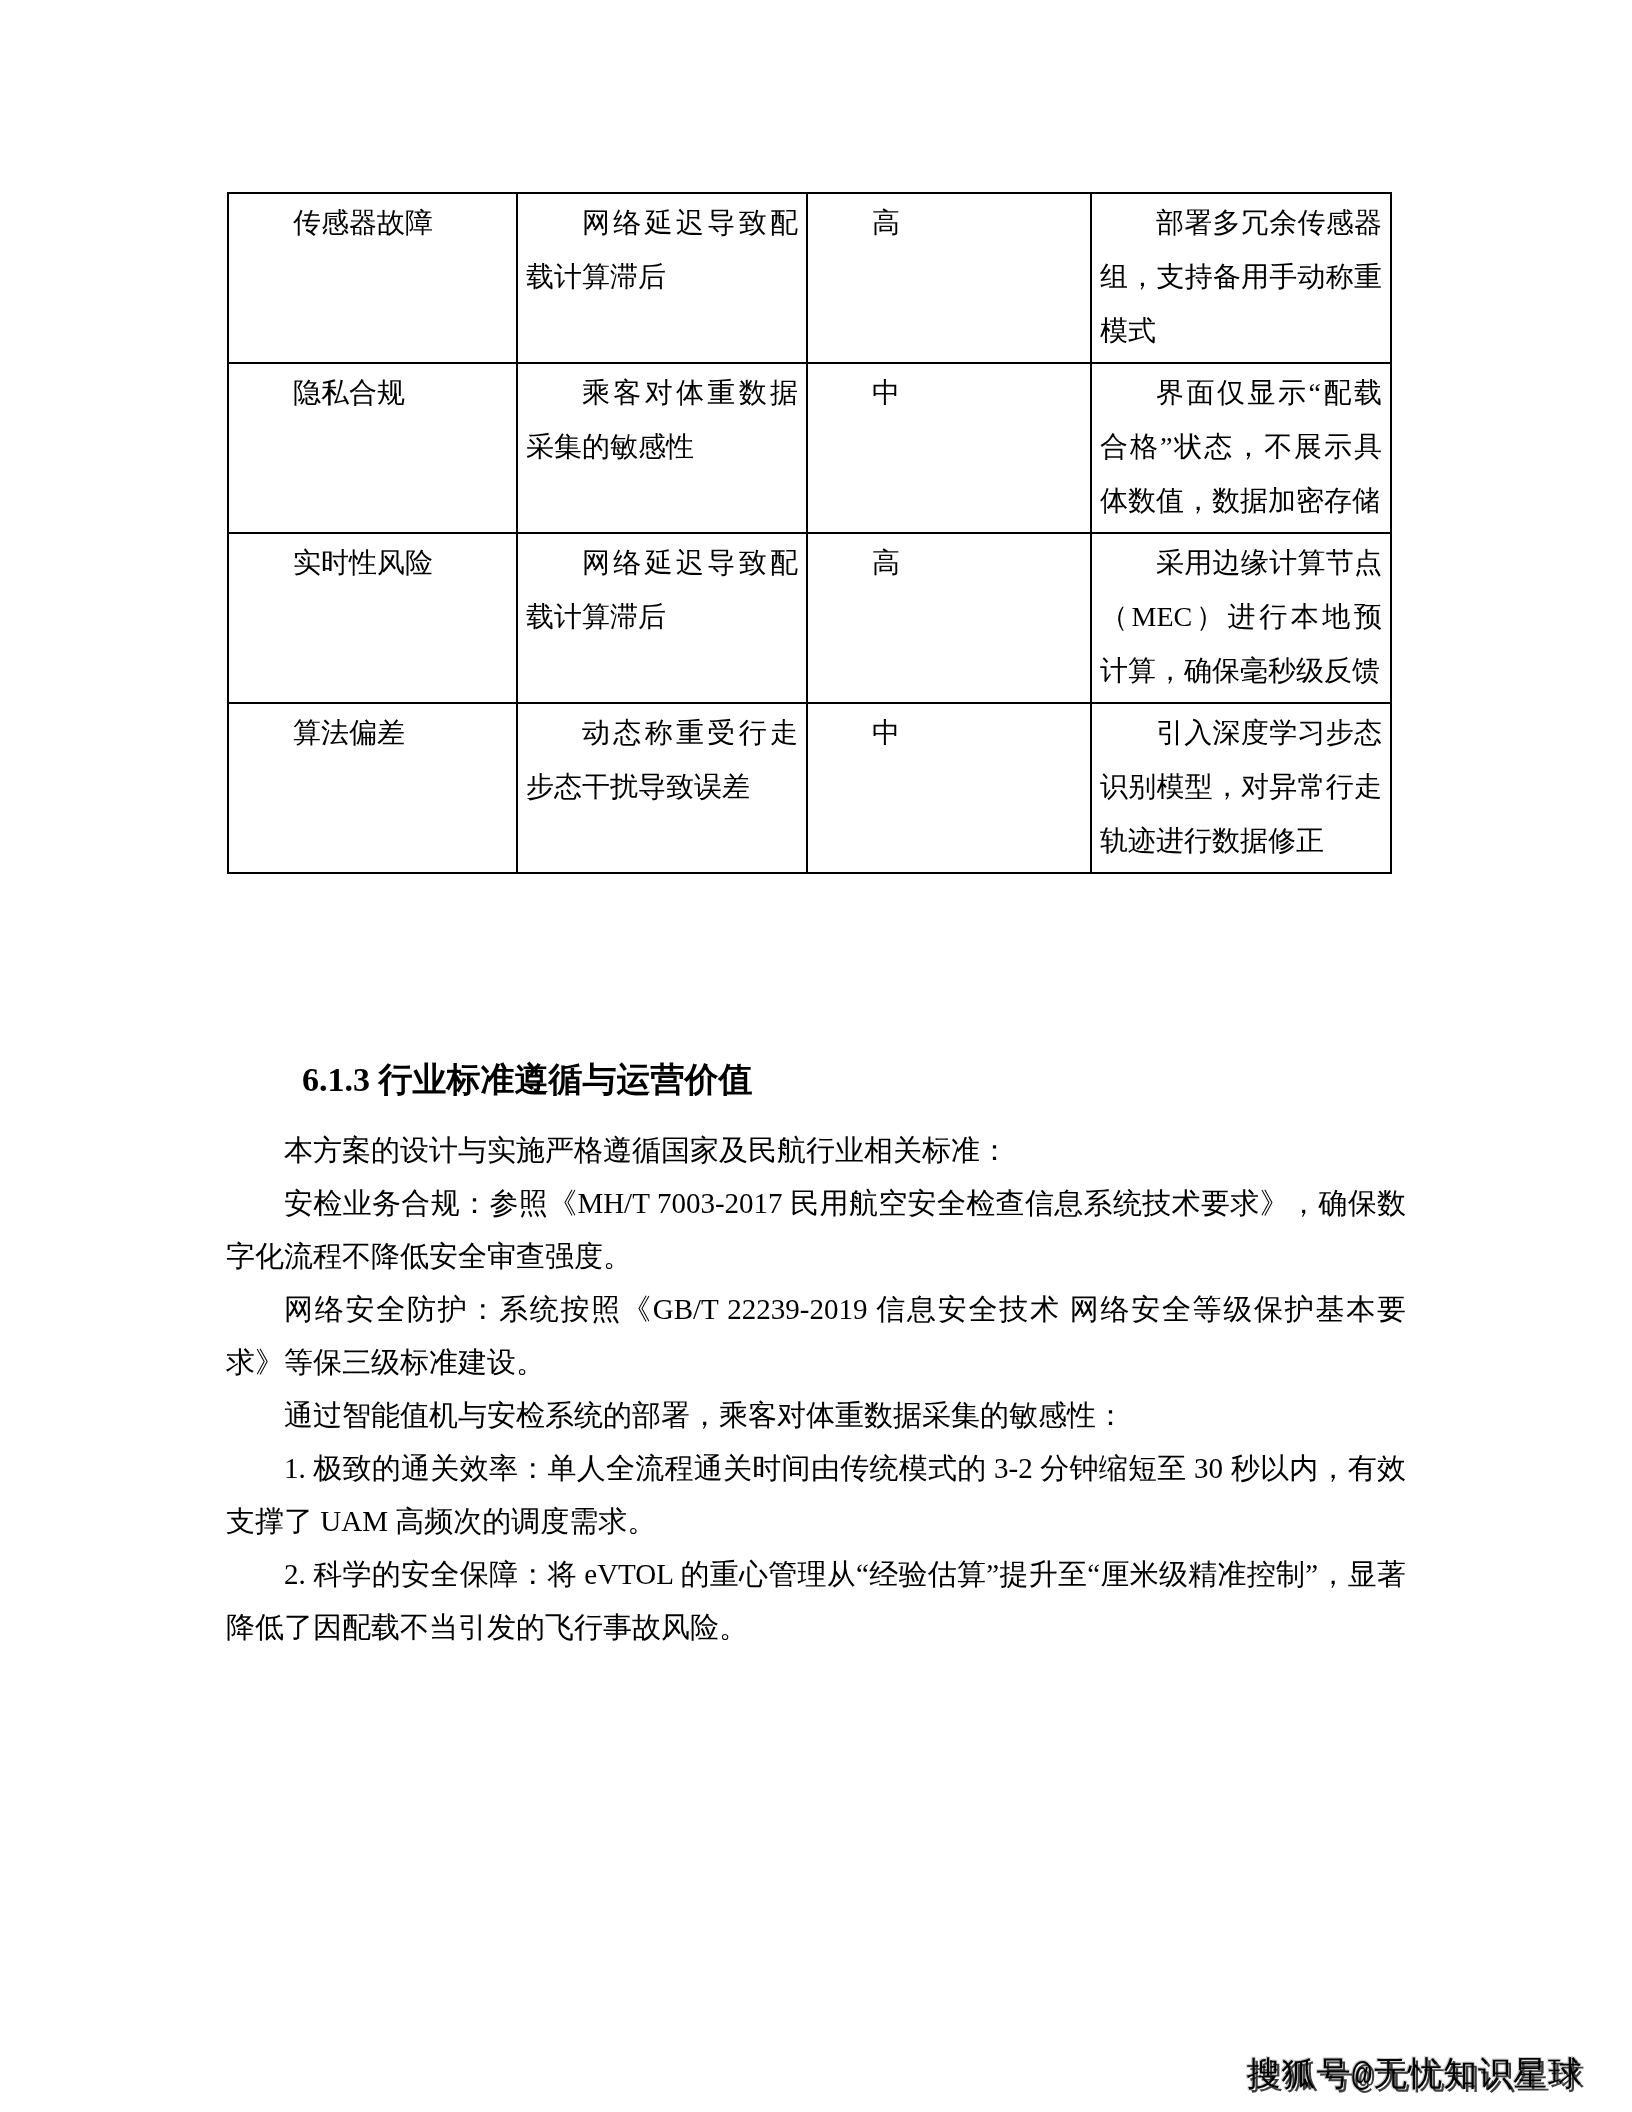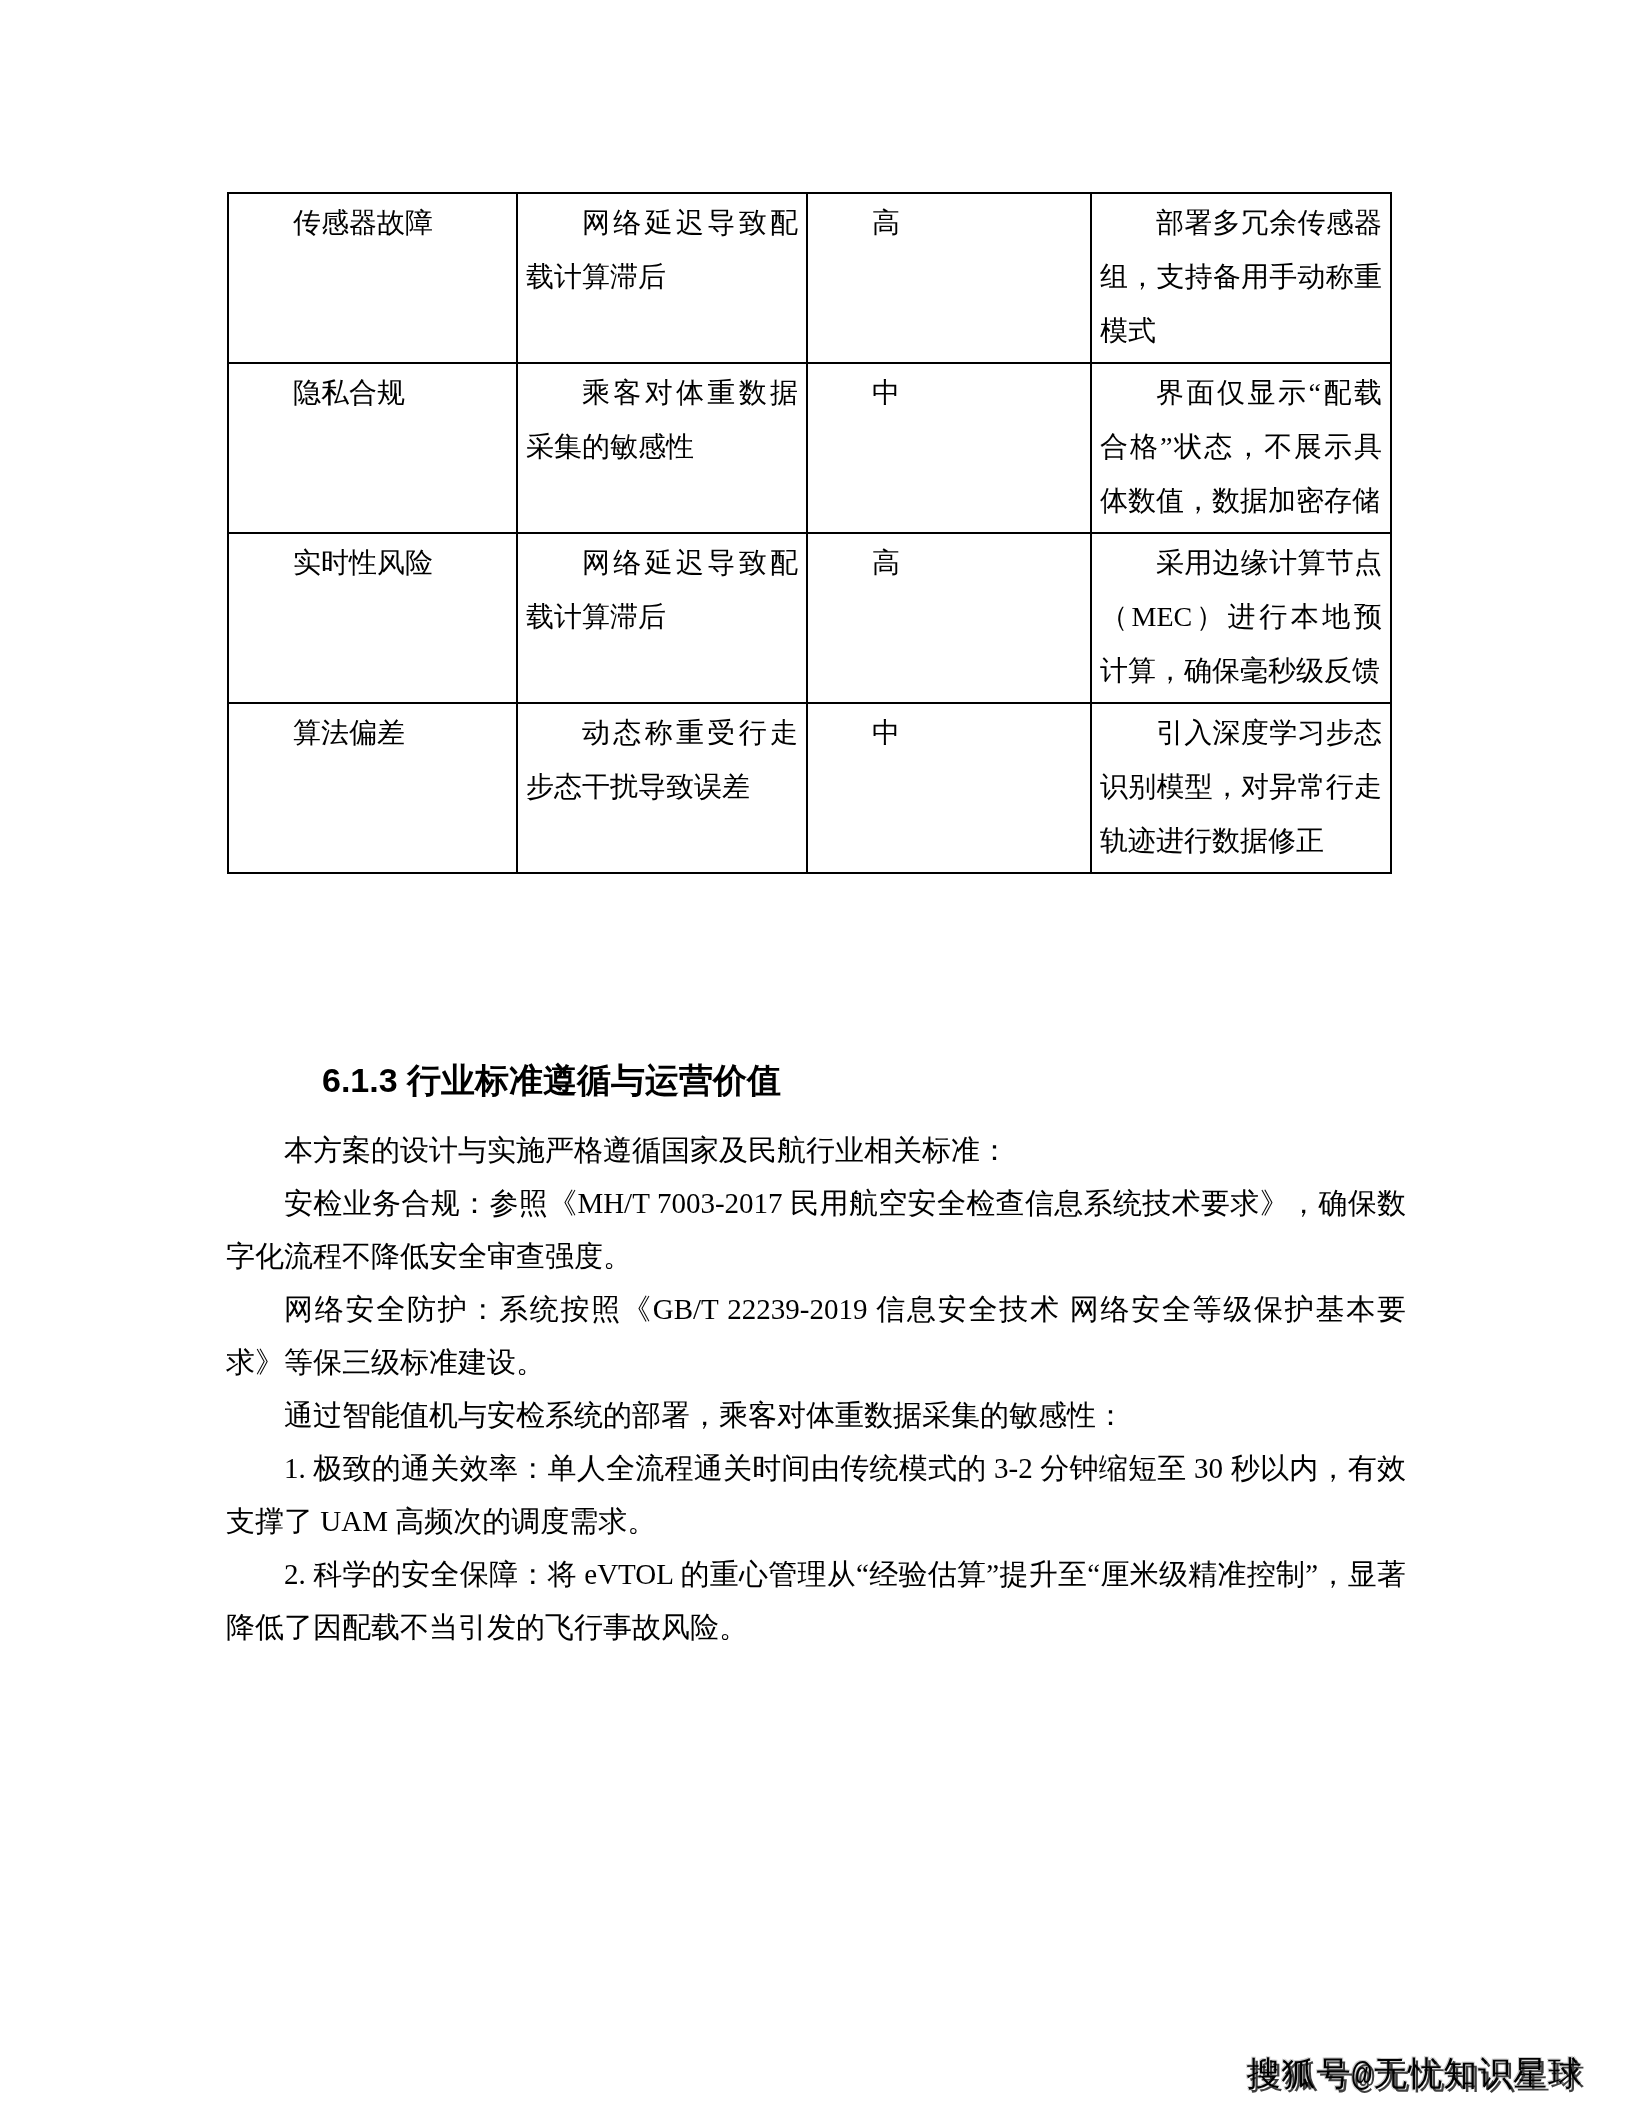--- a/index.html
+++ b/index.html
@@ -40,25 +40,25 @@
     word-break: break-all;
   }
   
   .text-block {
     position: absolute;
     left: 226px;
     top: 1052px;
     width: 1180px;
   }
   .section-heading {
-    font-family: Liberation Sans, sans-serif;
+    font-family: Liberation Serif, serif;
     font-weight: bold;
     font-size: 34px;
     line-height: 56px;
-    margin-left: 96px;
+    margin-left: 76px;
     margin-bottom: 16px;
   }
   .body-para {
     font-size: 29px;
     line-height: 53px;
     text-indent: 2em;
     text-align: justify;
     text-justify: inter-character;
   }
   

